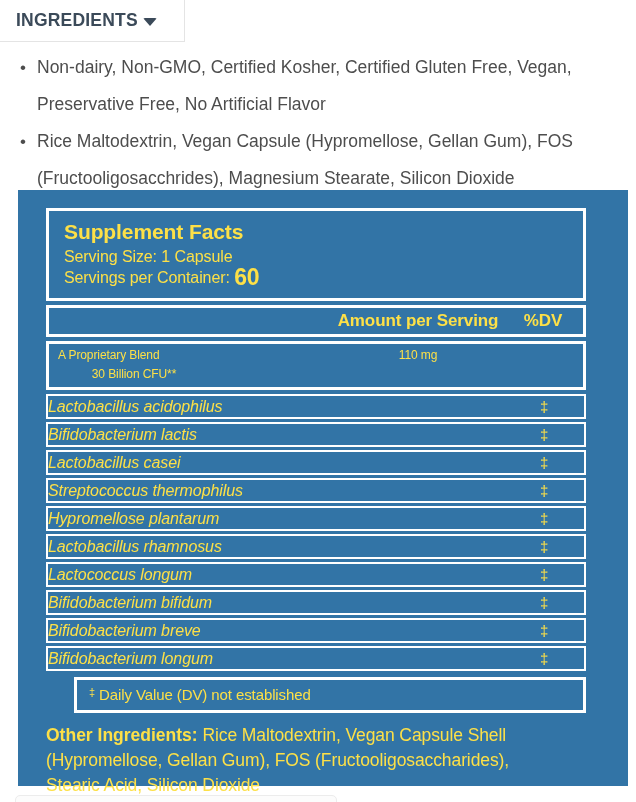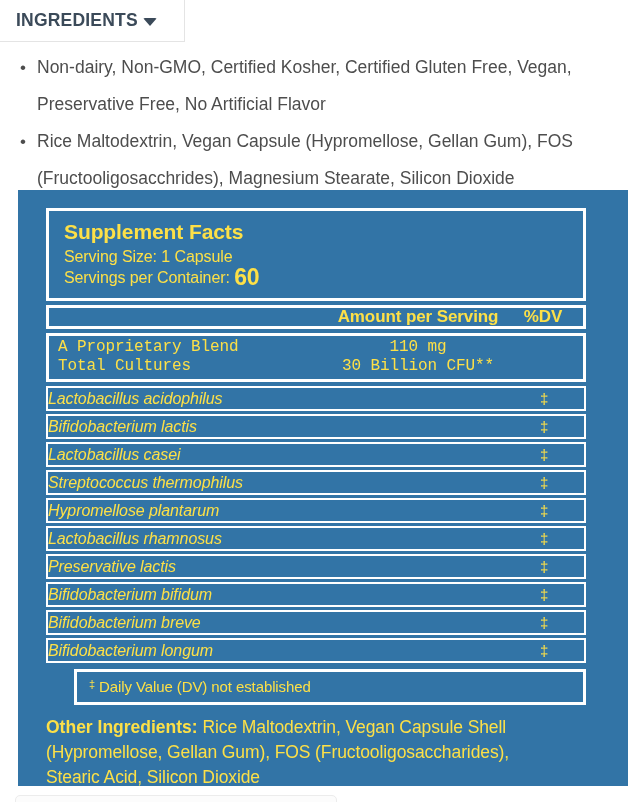--- a/index.html
+++ b/index.html
@@ -40,23 +40,23 @@
   .fbox{border:3px solid #fff;box-sizing:border-box;}
   .title-box{padding:9px 14px 10px 15px;margin-bottom:4px;}
   .facts-title{font-size:21px;font-weight:bold;line-height:24px;margin-bottom:3px;}
   .serving-line{font-size:16px;line-height:20px;}
   .servings-value{font-size:23px;font-weight:bold;vertical-align:-2px;line-height:20px;}
   
   .cols{display:flex;align-items:center;}
   .col-name{flex:1;min-width:0;}
   .col-amt{width:170px;text-align:center;}
   .col-dv{width:80px;text-align:center;}
-  .header-box{height:24px;margin-bottom:4px;font-weight:bold;font-size:17px;}
+  .header-box{height:32px;margin-bottom:4px;font-weight:bold;font-size:17px;}
   .header-box .cols{height:100%;}
-  .blend-box{padding:2px 0 3px;margin-bottom:4px;font-size:16px;line-height:19px;font-family:Liberation Mono, monospace;}
+  .blend-box{padding:2px 0 3px;margin-bottom:4px;font-size:12px;line-height:19px;}
   .blend-box .col-name{padding-left:9px;}
   
   .crow{
     border:2px solid #fff;height:25px;margin-top:3px;
     font-size:16px;font-style:italic;
   }
   .crow:first-child{margin-top:0;}
   .crow .col-name{}
   .crow .col-dv{font-style:normal;font-size:15px;}
   
@@ -106,21 +106,20 @@
     </div>
   </div>
 
   <div class="fbox blend-box">
     <div class="cols">
       <div class="col-name">A Proprietary Blend</div>
       <div class="col-amt">110 mg</div>
       <div class="col-dv"></div>
     </div>
     <div class="cols">
-      <div class="col-name">Total Cultures</div>
       <div class="col-amt">30 Billion CFU**</div>
       <div class="col-dv"></div>
     </div>
   </div>
 
   <div>
     <div class="fbox crow cols">
       <div class="col-name">Lactobacillus acidophilus</div>
       <div class="col-amt"></div>
       <div class="col-dv">‡</div>
@@ -144,21 +143,21 @@
       <div class="col-name">Hypromellose plantarum</div>
       <div class="col-amt"></div>
       <div class="col-dv">‡</div>
     </div>
     <div class="fbox crow cols">
       <div class="col-name">Lactobacillus rhamnosus</div>
       <div class="col-amt"></div>
       <div class="col-dv">‡</div>
     </div>
     <div class="fbox crow cols">
-      <div class="col-name">Preservative lactis</div>
+      <div class="col-name">Lactococcus longum</div>
       <div class="col-amt"></div>
       <div class="col-dv">‡</div>
     </div>
     <div class="fbox crow cols">
       <div class="col-name">Bifidobacterium bifidum</div>
       <div class="col-amt"></div>
       <div class="col-dv">‡</div>
     </div>
     <div class="fbox crow cols">
       <div class="col-name">Bifidobacterium breve</div>

